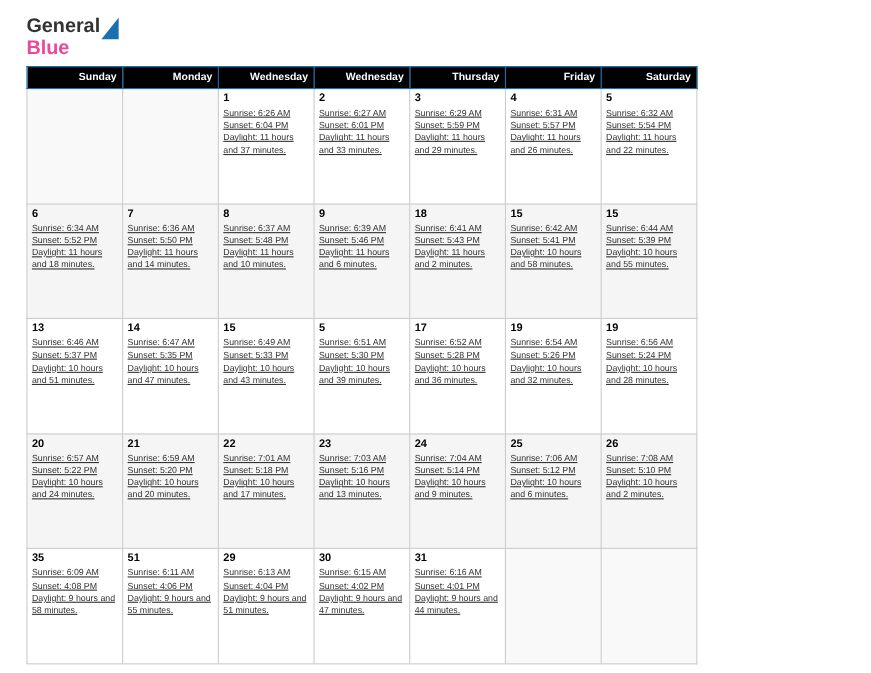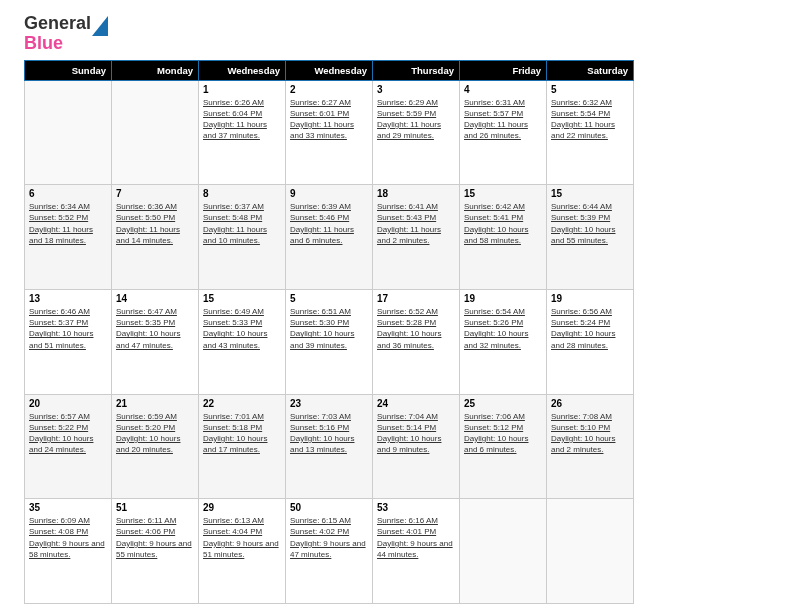--- a/index.html
+++ b/index.html
@@ -301,27 +301,27 @@
           Sunrise: 6:11 AM<br>Sunset: 4:06 PM<br>Daylight: 9 hours and 55 minutes.
         </div>
       </td>
           <td>
         <div class="day-number">29</div>
         <div class="day-info">
           Sunrise: 6:13 AM<br>Sunset: 4:04 PM<br>Daylight: 9 hours and 51 minutes.
         </div>
       </td>
           <td>
-        <div class="day-number">50</div>
+        <div class="day-number">30</div>
         <div class="day-info">
           Sunrise: 6:15 AM<br>Sunset: 4:02 PM<br>Daylight: 9 hours and 47 minutes.
         </div>
       </td>
           <td>
-        <div class="day-number">53</div>
+        <div class="day-number">31</div>
         <div class="day-info">
           Sunrise: 6:16 AM<br>Sunset: 4:01 PM<br>Daylight: 9 hours and 44 minutes.
         </div>
       </td>
           <td class="empty-cell"></td>
           <td class="empty-cell"></td>
         </tr>
       </tbody>
   </table>
 </div>

